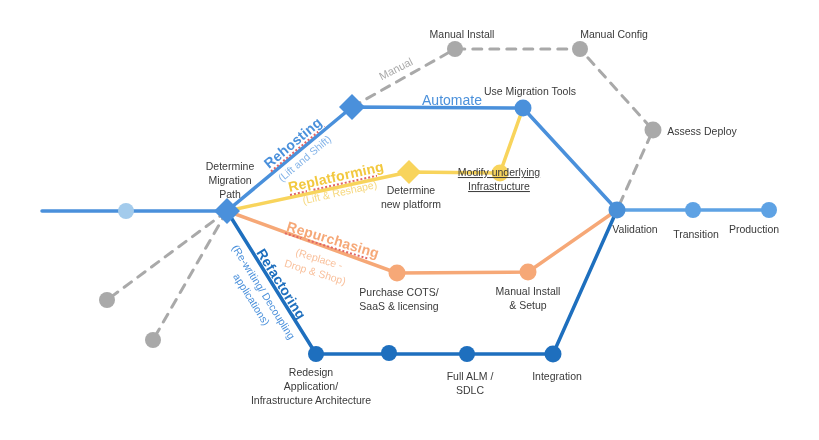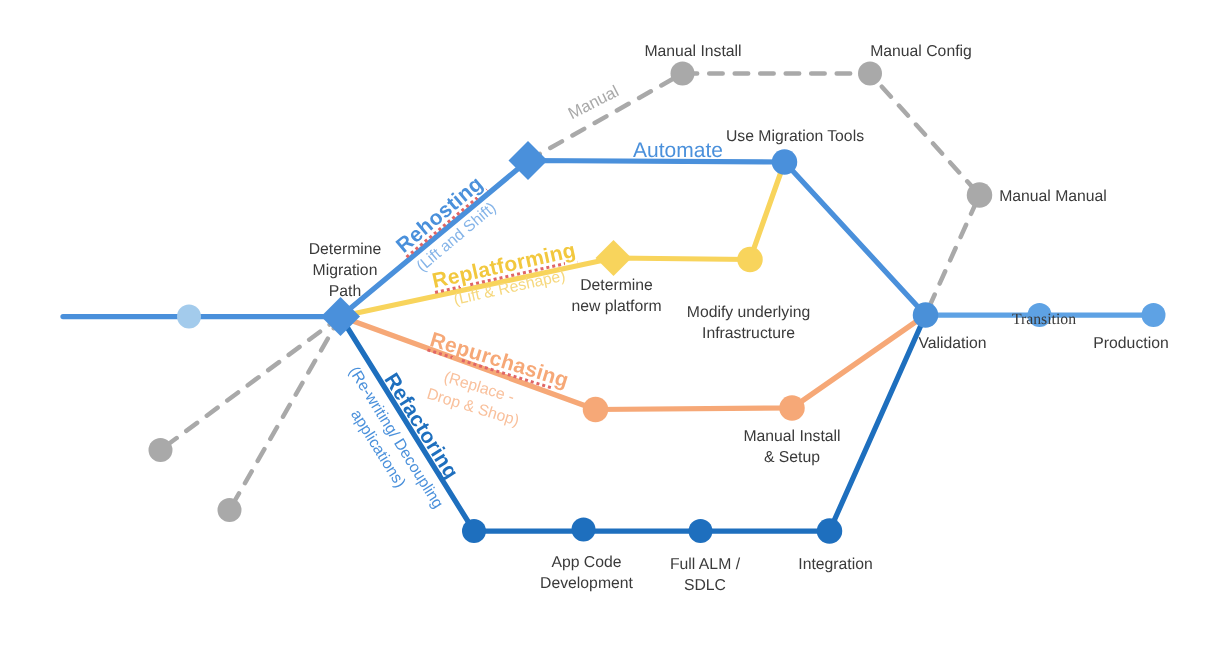--- a/index.html
+++ b/index.html
@@ -79,38 +79,41 @@
   <div id="label-layer">
       <div class="lbl" style="left: 230px; top: 181px; transform: translate(-50%, -50%) rotate(0deg);">Determine
 Migration
 Path</div>
       <div class="lbl strat misspell" style="left: 293px; top: 143px; color: rgb(74, 144, 219); transform: translate(-50%, -50%) rotate(-40deg);">Rehosting</div>
       <div class="lbl" style="left: 305px; top: 159px; color: rgb(133, 180, 232); transform: translate(-50%, -50%) rotate(-40deg);">(Lift and Shift)</div>
       <div class="lbl" style="left: 396px; top: 69px; color: rgb(169, 169, 169); font-size: 11px; transform: translate(-50%, -50%) rotate(-27deg);">Manual</div>
       <div class="lbl" style="left: 426px; top: 100px; color: rgb(74, 144, 219); font-size: 14px; transform: translate(-50%, -50%) rotate(0deg); margin-left: 26px;">Automate</div>
       <div class="lbl" style="left: 462px; top: 35px; transform: translate(-50%, -50%) rotate(0deg);">Manual Install</div>
       <div class="lbl" style="left: 614px; top: 35px; transform: translate(-50%, -50%) rotate(0deg);">Manual Config</div>
-      <div class="lbl" style="left: 702px; top: 132px; transform: translate(-50%, -50%) rotate(0deg);">Manual Manual</div>
+      <div class="lbl" style="left: 702px; top: 132px; transform: translate(-50%, -50%) rotate(0deg);">Assess Deploy</div>
       <div class="lbl" style="left: 530px; top: 92px; transform: translate(-50%, -50%) rotate(0deg); text-align: center;">Use Migration Tools</div>
       <div class="lbl strat misspell" style="left: 336px; top: 177px; color: rgb(242, 200, 62); transform: translate(-50%, -50%) rotate(-12.5deg);">Replatforming</div>
       <div class="lbl" style="left: 340px; top: 193px; color: rgb(246, 216, 126); transform: translate(-50%, -50%) rotate(-12.5deg);">(Lift &amp; Reshape)</div>
       <div class="lbl" style="left: 411px; top: 198px; transform: translate(-50%, -50%) rotate(0deg);">Determine
 new platform</div>
-      <div class="lbl" style="left: 499px; top: 216px; transform: translate(-50%, -50%) rotate(0deg);">Modify underlying
+      <div class="lbl" style="left: 499px; top: 180px; transform: translate(-50%, -50%) rotate(0deg); text-decoration: underline;">Modify underlying
 Infrastructure</div>
       <div class="lbl strat misspell" style="left: 333px; top: 240px; color: rgb(246, 168, 119); transform: translate(-50%, -50%) rotate(17deg);">Repurchasing</div>
       <div class="lbl" style="left: 317px; top: 266px; color: rgb(249, 192, 156); transform: translate(-50%, -50%) rotate(17deg);">(Replace -
 Drop &amp; Shop)</div>
+      <div class="lbl" style="left: 399px; top: 300px; transform: translate(-50%, -50%) rotate(0deg);">Purchase COTS/
+SaaS &amp; licensing</div>
       <div class="lbl" style="left: 528px; top: 299px; transform: translate(-50%, -50%) rotate(0deg);">Manual Install
 &amp; Setup</div>
       <div class="lbl strat" style="left: 281px; top: 284px; color: rgb(30, 111, 190); transform: translate(-50%, -50%) rotate(58deg);">Refactoring</div>
       <div class="lbl" style="left: 257px; top: 296px; color: rgb(74, 144, 219); transform: translate(-50%, -50%) rotate(58deg);">(Re-writing/ Decoupling
 applications)</div>
-      <div class="lbl" style="left: 391px; top: 383px; transform: translate(-50%, -50%) rotate(0deg);">App Code
-Development</div>
+      <div class="lbl" style="left: 311px; top: 387px; transform: translate(-50%, -50%) rotate(0deg);">Redesign
+Application/
+Infrastructure Architecture</div>
       <div class="lbl" style="left: 470px; top: 384px; transform: translate(-50%, -50%) rotate(0deg);">Full ALM /
 SDLC</div>
       <div class="lbl" style="left: 557px; top: 377px; transform: translate(-50%, -50%) rotate(0deg);">Integration</div>
       <div class="lbl" style="left: 635px; top: 230px; transform: translate(-50%, -50%) rotate(0deg);">Validation</div>
-      <div class="lbl" style="left: 696px; top: 214px; transform: translate(-50%, -50%) rotate(0deg); font-family: Liberation Serif, serif;">Transition</div>
+      <div class="lbl" style="left: 696px; top: 235px; transform: translate(-50%, -50%) rotate(0deg);">Transition</div>
       <div class="lbl" style="left: 754px; top: 230px; transform: translate(-50%, -50%) rotate(0deg);">Production</div>
     </div>
 </div>
 
 </body></html>

